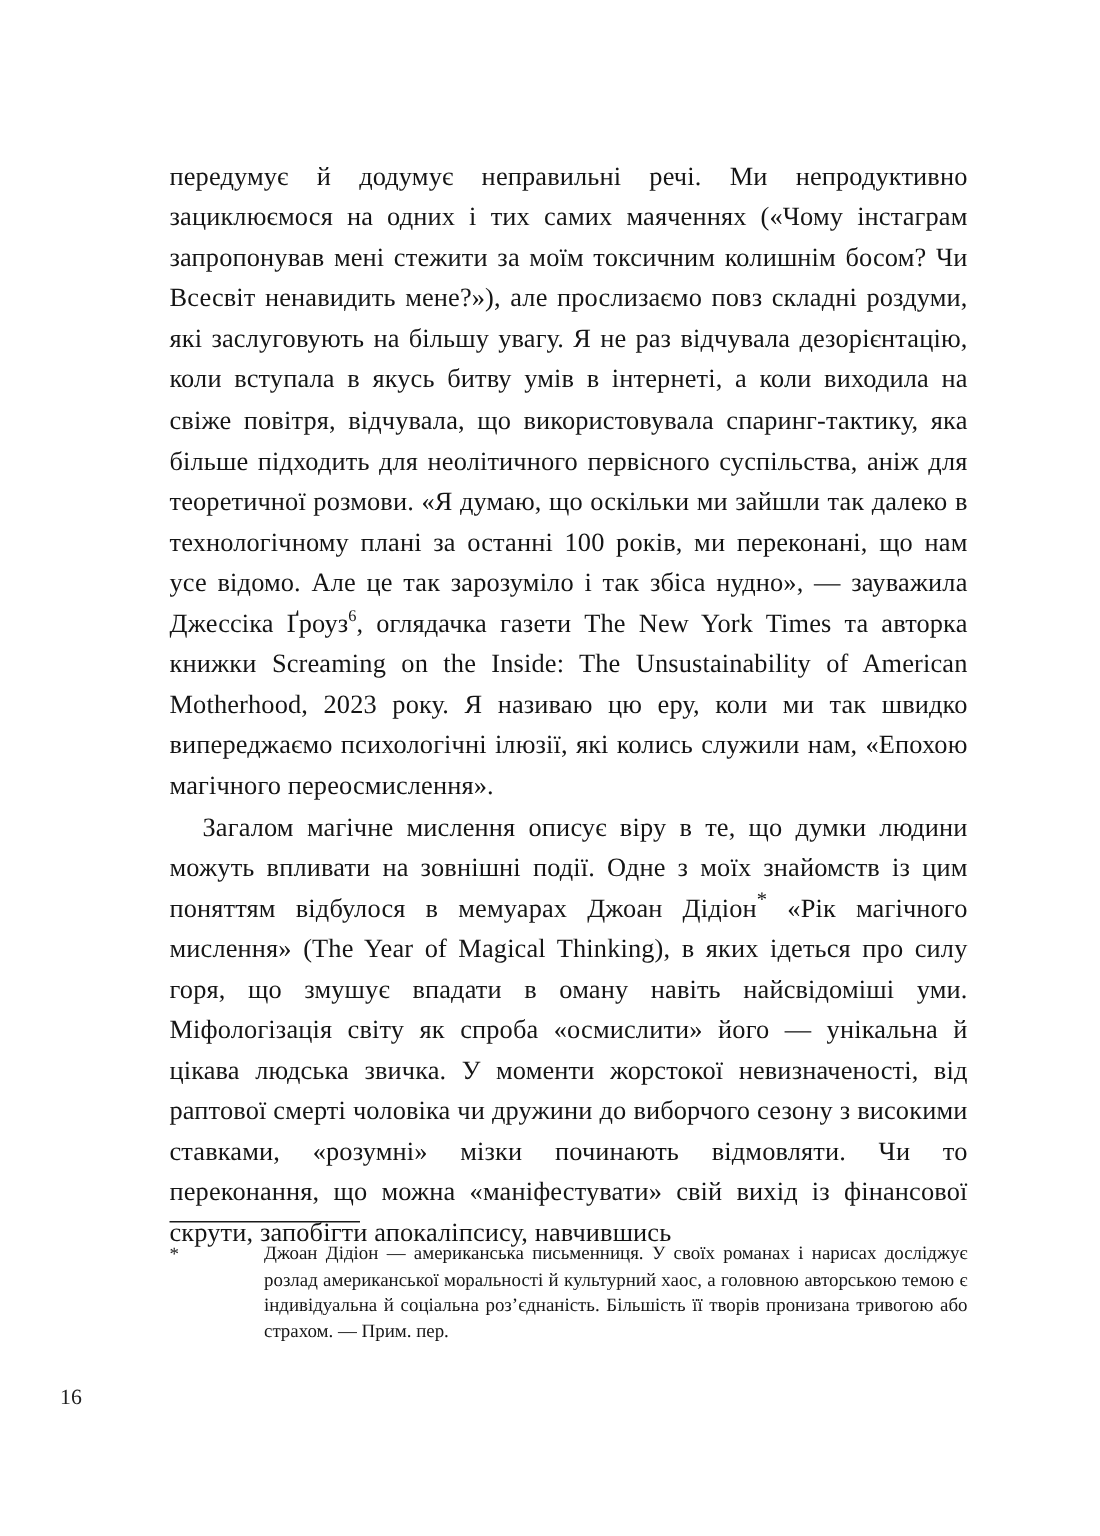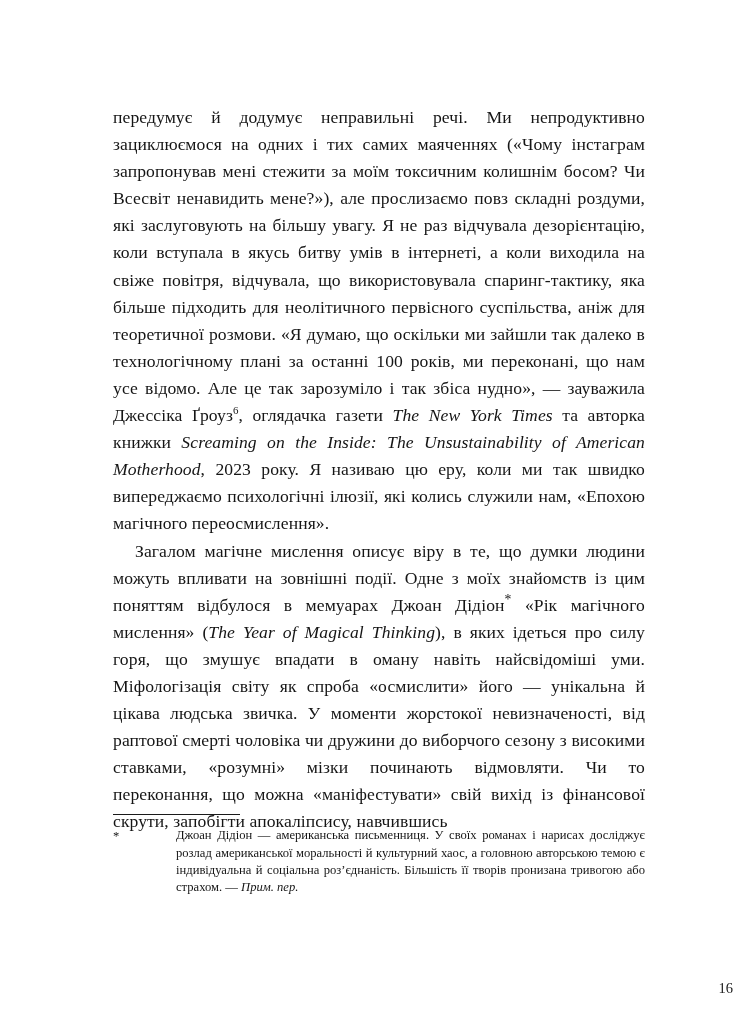--- a/index.html
+++ b/index.html
@@ -38,21 +38,20 @@
     text-justify: inter-word;
     hyphens: manual;
     color: #151515;
     letter-spacing: 0.005em;
   }
   .para + .para {
     text-indent: 22px;
   }
 
   .it {
-    font-style: italic;
   }
 
   sup.fnref {
     font-size: 0.62em;
     vertical-align: super;
     line-height: 0;
     letter-spacing: 0;
   }
   sup.fnref-star {
     font-size: 0.78em;
@@ -97,22 +96,22 @@
     color: #151515;
     hyphens: manual;
     margin-left: 39px;
   }
 
   
   .folio {
     position: absolute;
     left: 0;
     right: 0;
-    top: 978px;
-    text-align: right;
+    top: 922px;
+    text-align: left;
     font-size: 14.5px;
     line-height: 20px;
     color: #202020;
     font-family: "Liberation Serif", "DejaVu Serif", serif;
     padding-left: 40px;
   }
 </style>
 </head>
 <body style="background: rgb(255, 255, 255); color: rgb(21, 21, 21);">
 

